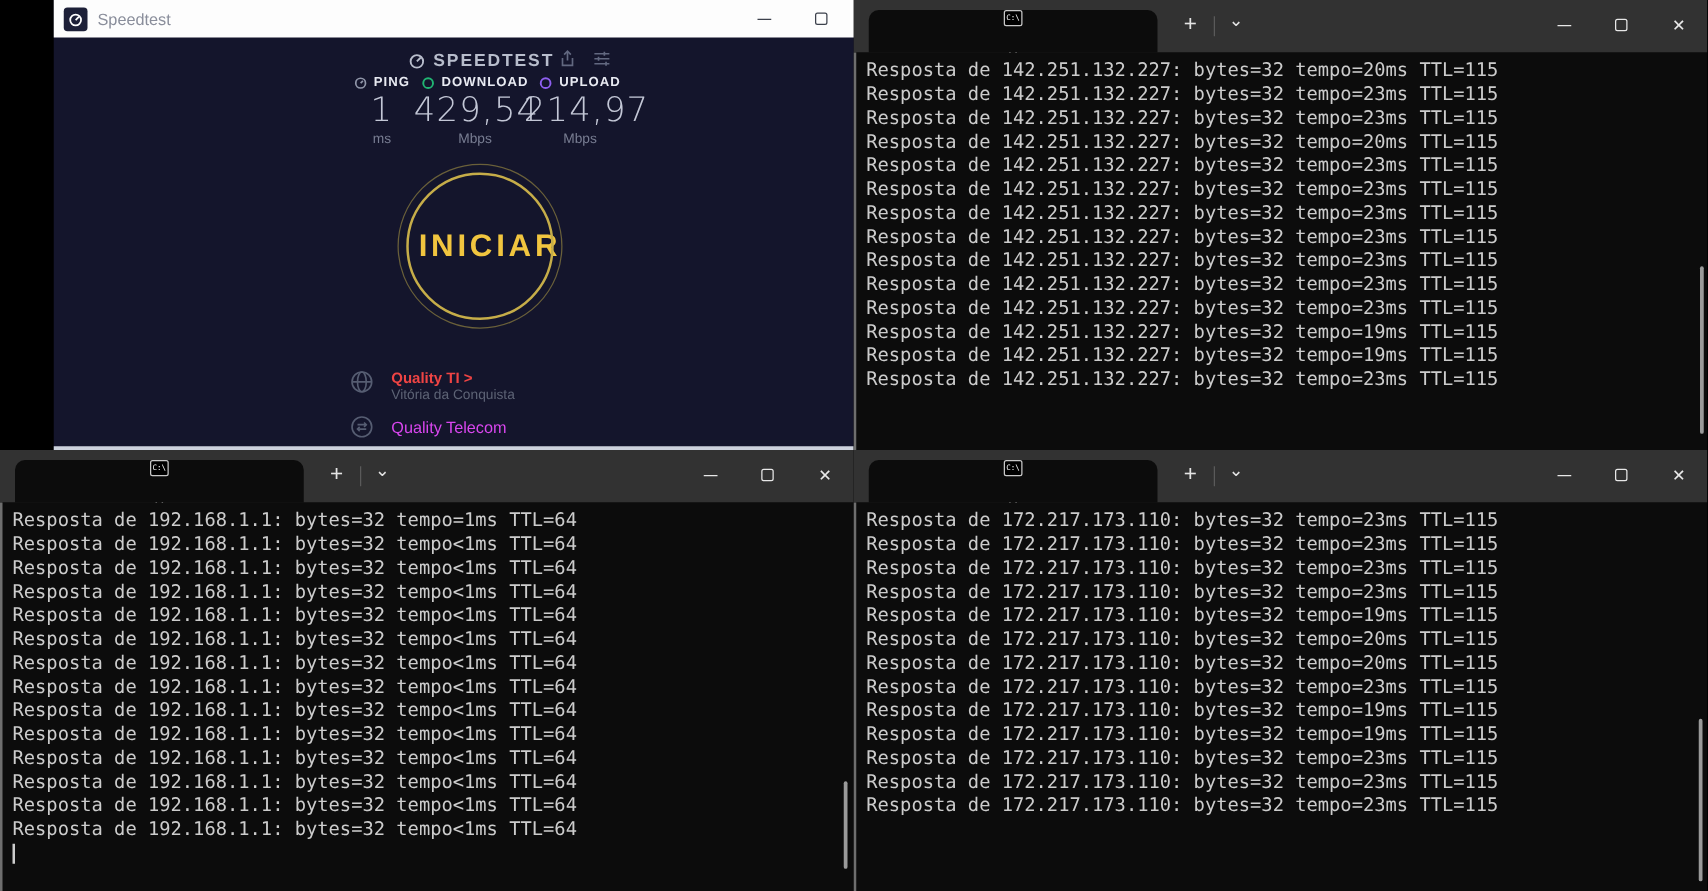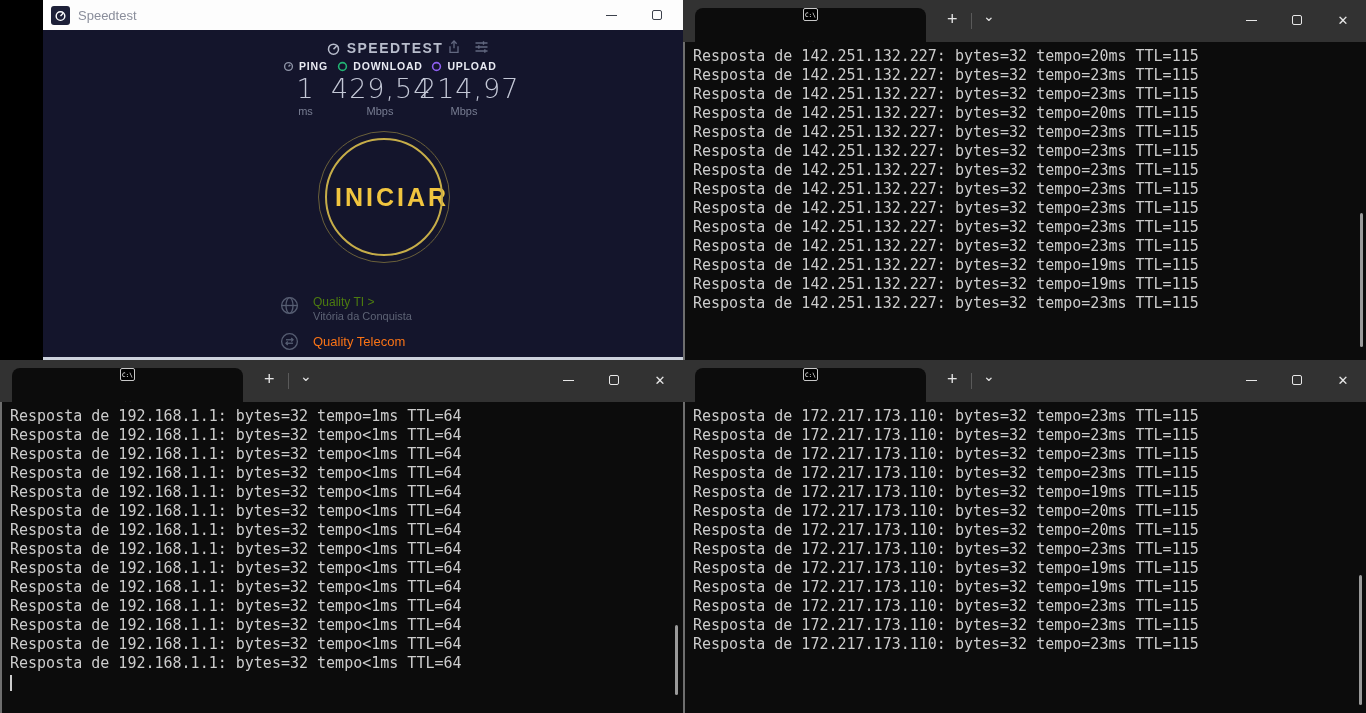--- a/index.html
+++ b/index.html
@@ -37,23 +37,23 @@
 
   .start-btn { position:absolute; left:275px; top:101px; width:132px; height:132px;
                border-radius:50%; border:1px solid #6a603a; display:flex; align-items:center;
                justify-content:flex-end; cursor:pointer; }
   .start-btn::before { content:""; position:absolute; inset:6px; border-radius:50%;
                        border:2px solid #c6ad49; }
   .start-label { color:#f1c53f; font-size:25px; font-weight:bold; letter-spacing:3px; }
 
   .provider-block { position:absolute; left:236px; top:265px; }
   .prov-row { display:flex; align-items:flex-start; gap:13px; margin-bottom:9px; color:#565d72; }
-  .prov-link { font-size:12px; font-weight:normal; color:#4d7c0f; line-height:1.2; }
+  .prov-link { font-size:12px; font-weight:bold; color:#ef4444; line-height:1.2; }
   .prov-loc { font-size:11px; color:#5d6375; margin-top:1px; }
-  .prov-server { font-size:13px; color:#f97316; margin-top:3px; }
+  .prov-server { font-size:13px; color:#d946ef; margin-top:3px; }
 
   
   .term { position:absolute; background:#0c0c0c; }
   #term-tr { left:683px; top:0; width:683px; height:360px; }
   #term-bl { left:0; top:360px; width:683px; height:353px; }
   #term-br { left:683px; top:360px; width:683px; height:353px; }
 
   .tabbar { position:absolute; left:0; top:0; width:100%; height:42px; background:#323232; }
   .tab { position:absolute; left:12px; top:8px; width:231px; height:34px; background:#0c0c0c;
          border-radius:8px 8px 0 0; display:flex; align-items:center; padding:0 10px; gap:8px;flex-direction:column; }

